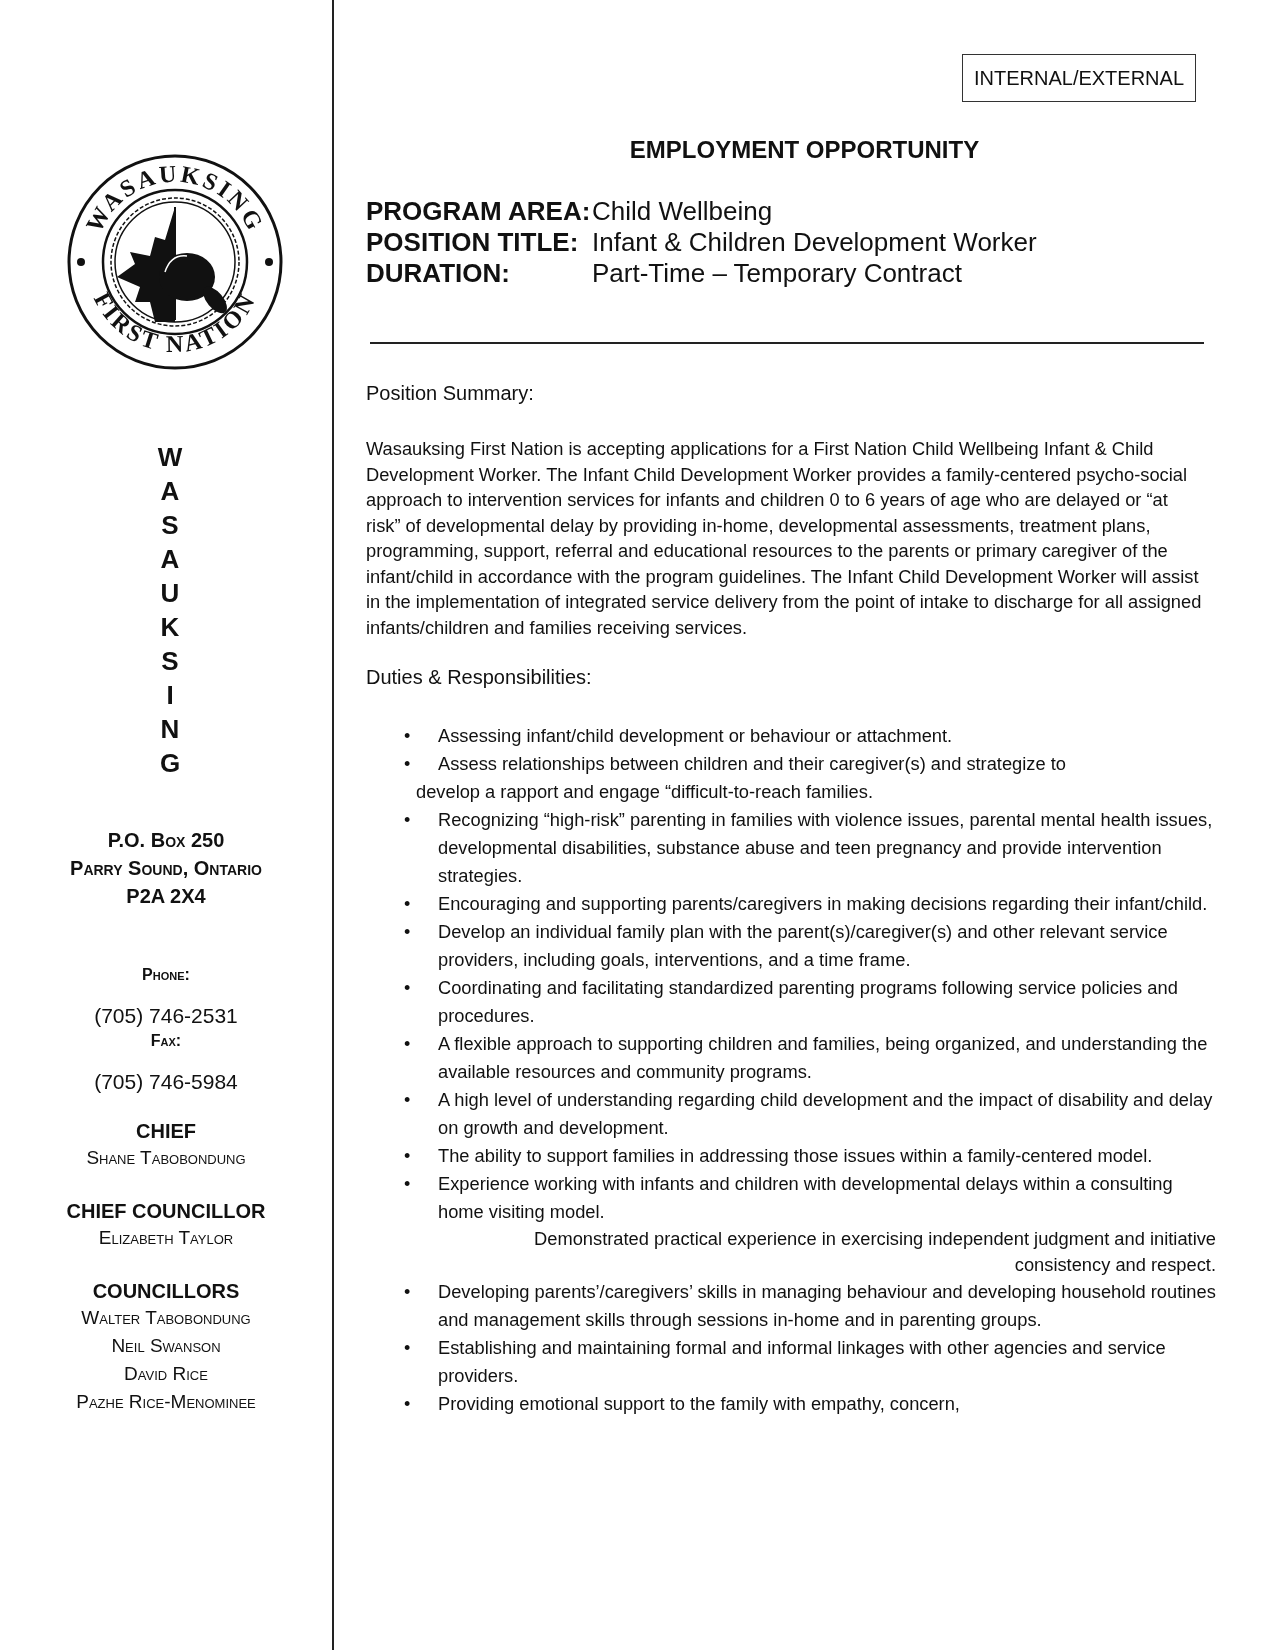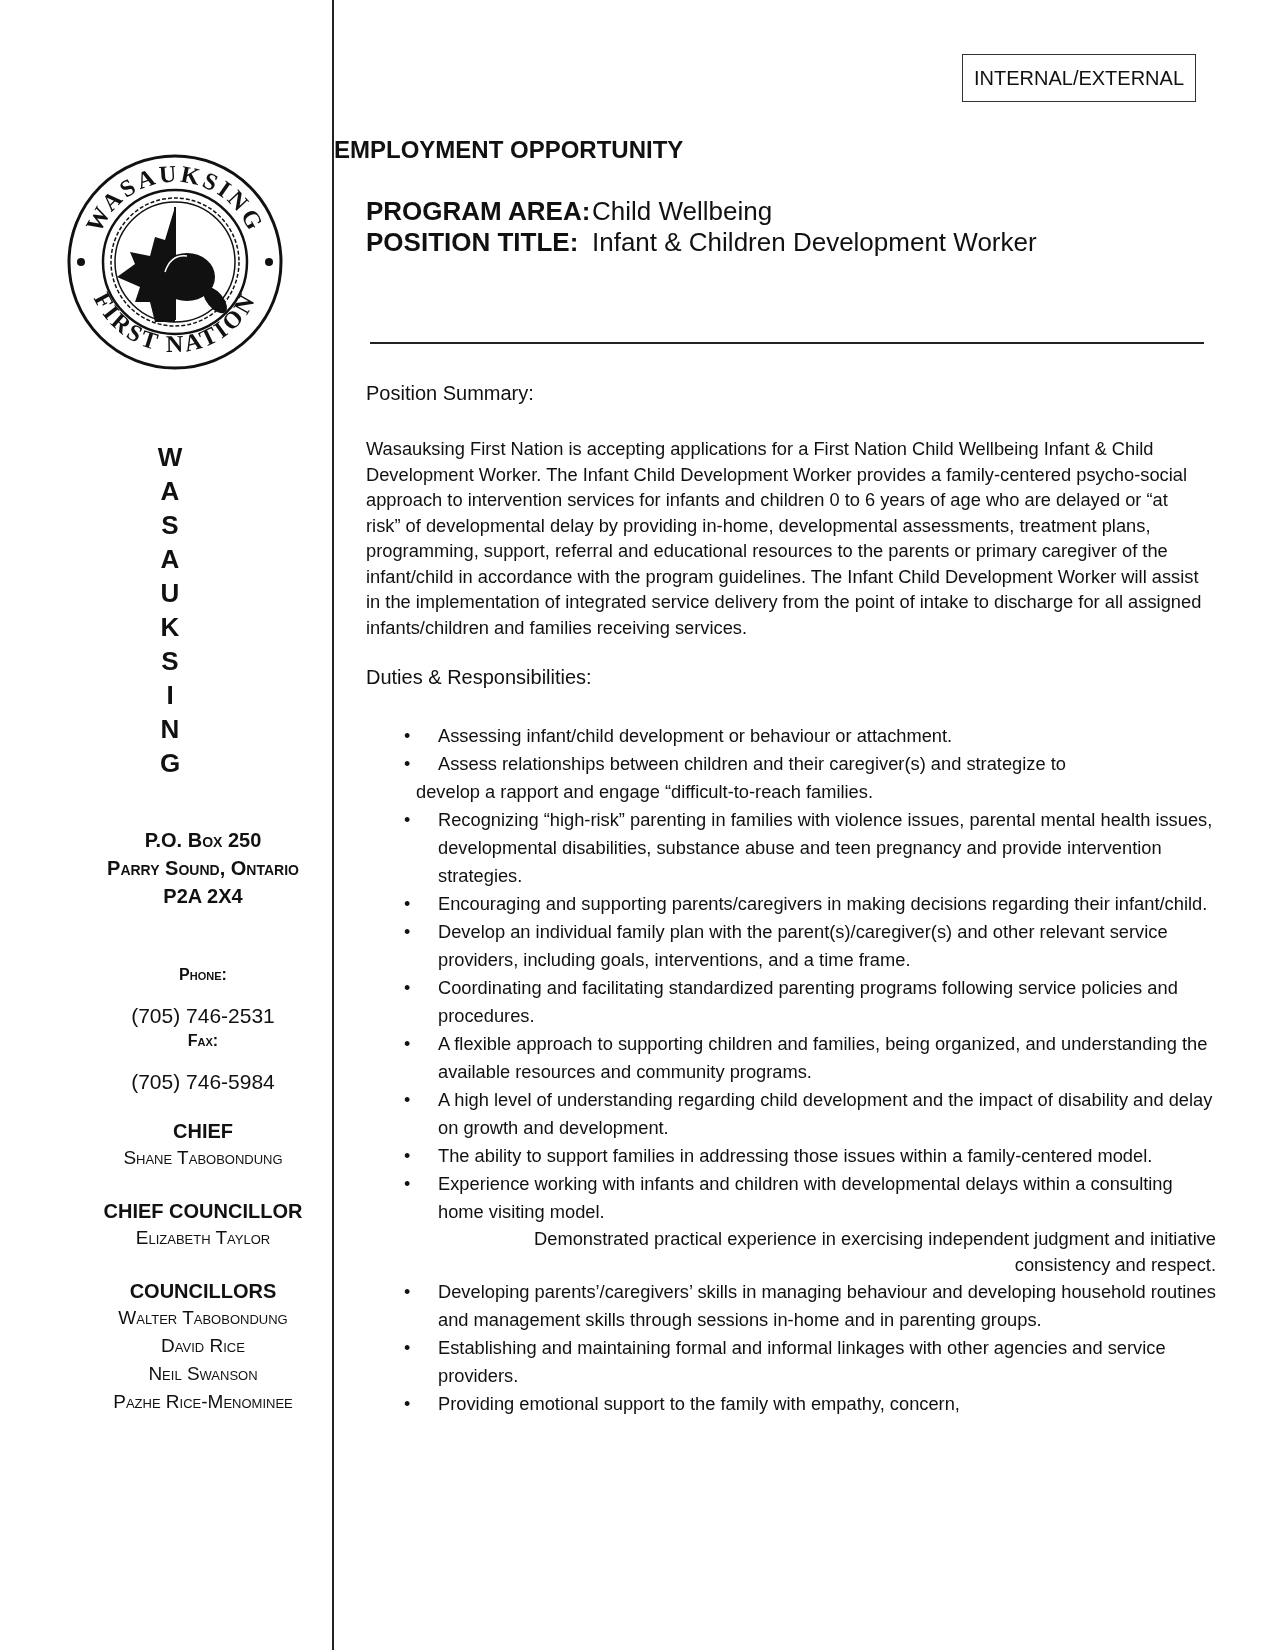--- a/index.html
+++ b/index.html
@@ -4,34 +4,34 @@
 <style>
   html, body { margin:0; padding:0; background:#fff; }
   body { width:1275px; height:1650px; position:relative; overflow:hidden;
          font-family:"Liberation Sans", sans-serif; color:#111; }
   .sidebar { position:absolute; left:0; top:0; width:332px; height:1650px; }
   .vrule { position:absolute; left:332px; top:0; width:2px; height:1650px; background:#222; }
   .logo { position:absolute; left:65px; top:152px; width:220px; height:220px; }
   .vertical-name { position:absolute; left:140px; top:440px; width:60px; text-align:center;
         font-family:"Liberation Sans", sans-serif; font-weight:bold; font-size:26px; line-height:34px; color:#111; }
   .vertical-name span { display:block; }
-  .side-block { position:absolute; left:0; width:332px; text-align:center;padding-left:37px; }
+  .side-block { position:absolute; left:0; width:332px; text-align:center; }
   .addr { top:826px; font-weight:bold; font-size:20px; line-height:28px; font-variant:small-caps; }
   .phone-label { font-weight:bold; font-size:16px; font-variant:small-caps; line-height:22px; }
   .phone-val { font-size:21px; line-height:28px;margin-top:16px; }
   .contacts { top:964px; }
   .officials { top:1118px; }
   .off-title { font-weight:bold; font-size:20px; line-height:26px; }
   .off-name { font-size:19px; line-height:28px; font-variant:small-caps; }
   .off-group { margin-bottom:26px; }
 
   .main { position:absolute; left:334px; top:0; width:941px; height:1650px; }
   .badge { position:absolute; left:628px; top:54px; width:232px; height:46px; border:1.5px solid #333;
            display:flex; align-items:center; justify-content:center; font-size:20px; }
-  .title { position:absolute; left:0; width:941px; top:136px; font-weight:bold; font-size:24px; }
+  .title { position:absolute; left:0; width:941px; top:136px; text-align:center; font-weight:bold; font-size:24px; }
   .fields { position:absolute; left:32px; top:196px; }
   .field-row { display:flex; height:31px; align-items:center; font-size:26px; }
   .field-label { width:226px; font-weight:bold; }
   .hr { position:absolute; left:36px; top:342px; width:834px; height:2px; background:#222; }
   .section-h { position:absolute; left:32px; font-weight:normal; font-size:20px; }
   .summary { position:absolute; left:32px; top:436px; width:840px; font-size:18.3px; line-height:25.5px; }
   .duties { position:absolute; left:32px; top:722px; width:850px; font-size:18.3px; line-height:28px; list-style:none; margin:0; padding:0; }
   .duty { position:relative; padding-left:72px; }
   .duty .bullet { position:absolute; left:38px; top:0; font-size:18px; }
   .duty.wrap-left { padding-left:72px; }
@@ -97,41 +97,45 @@
       <div class="off-title">CHIEF</div>
       <div class="off-name">Shane Tabobondung</div>
     </div>
     <div class="off-group">
       <div class="off-title">CHIEF COUNCILLOR</div>
       <div class="off-name">Elizabeth Taylor</div>
     </div>
     <div class="off-group">
       <div class="off-title">COUNCILLORS</div>
       <div class="off-name">Walter Tabobondung</div>
+      <div class="off-name">Neil Swanson</div>
       <div class="off-name">David Rice</div>
-      <div class="off-name">Neil Swanson</div>
       <div class="off-name">Pazhe Rice-Menominee</div>
     </div>
   </div>
 </div>
 
 <div class="vrule"></div>
 
 <div class="main">
   <div class="badge">INTERNAL/EXTERNAL</div>
   <div class="title">EMPLOYMENT OPPORTUNITY</div>
 
   <div class="fields">
     <div class="field-row">
       <span class="field-label">PROGRAM AREA:</span>
       <span>Child Wellbeing</span>
     </div>
     <div class="field-row">
       <span class="field-label">POSITION TITLE:</span>
       <span>Infant &amp; Children Development Worker</span>
+    </div>
+    <div class="field-row">
+      <span class="field-label">DURATION:</span>
+      <span>Part-Time – Temporary Contract</span>
     </div>
   </div>
 
   <div class="hr"></div>
 
   <div class="section-h" style="top:382px">Position Summary:</div>
   <div class="summary">Wasauksing First Nation is accepting applications for a First Nation Child Wellbeing Infant &amp; Child Development Worker. The Infant Child Development Worker provides a family-centered psycho-social approach to intervention services for infants and children 0 to 6 years of age who are delayed or “at risk” of developmental delay by providing in-home, developmental assessments, treatment plans, programming, support, referral and educational resources to the parents or primary caregiver of the infant/child in accordance with the program guidelines. The Infant Child Development Worker will assist in the implementation of integrated service delivery from the point of intake to discharge for all assigned infants/children and families receiving services.</div>
 
   <div class="section-h" style="top:666px">Duties &amp; Responsibilities:</div>
 

